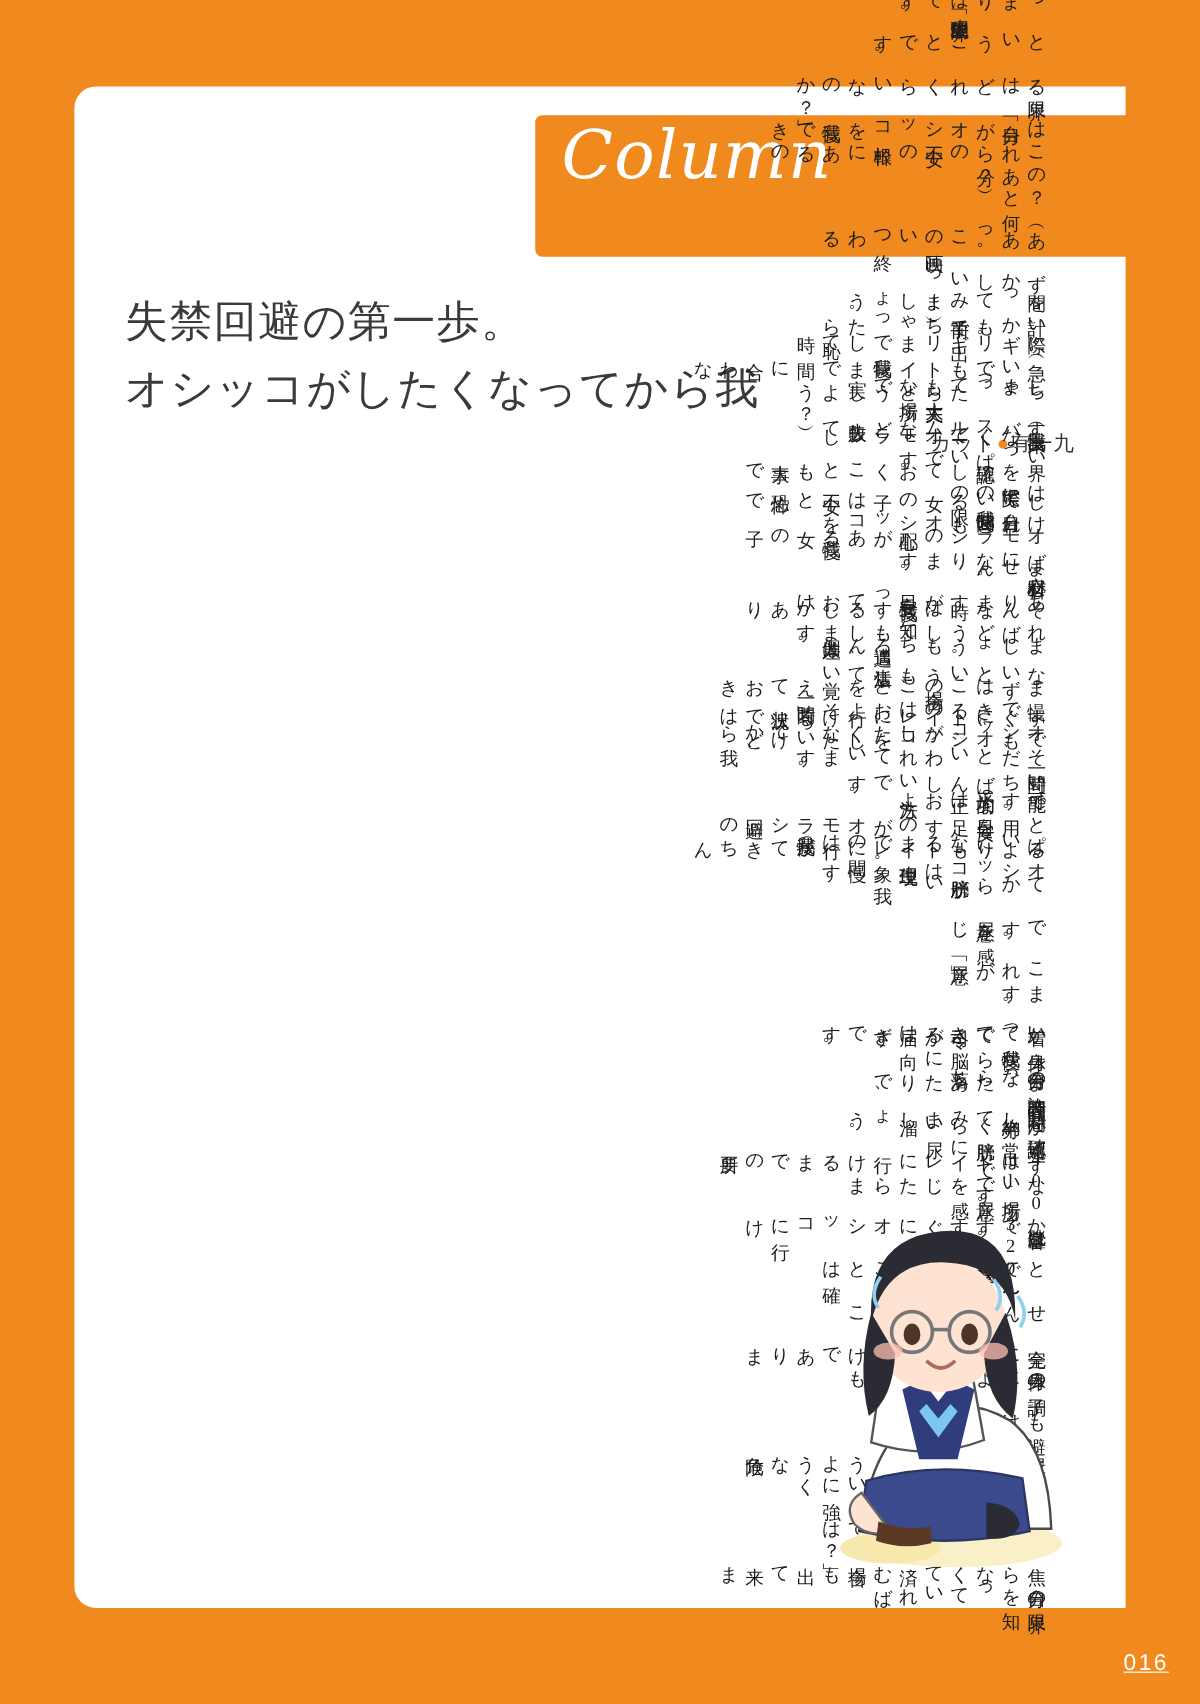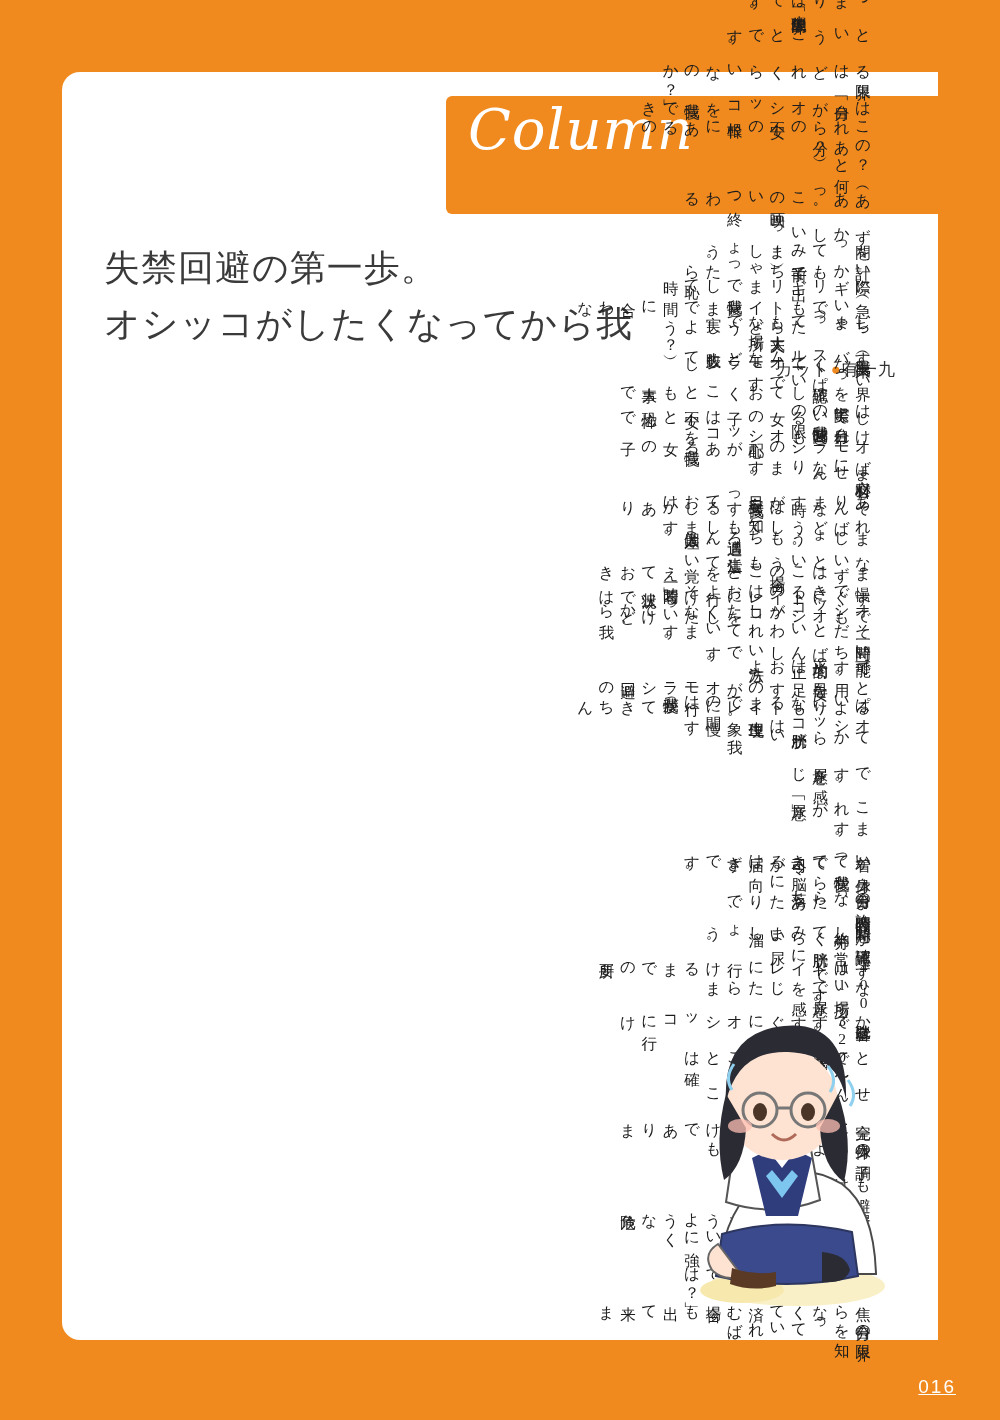--- a/index.html
+++ b/index.html
@@ -142,21 +142,21 @@
     position: absolute;
     right: 78px;
     bottom: 96px;
     width: 300px;
     height: 390px;
   }
   .illust svg { display:block; }
 
   .page-number {
     position: absolute;
-    right: 44px;
+    right: 26px;
     bottom: 22px;
     color: #ffffff;
     font-size: 19px;
     letter-spacing: 2px;
     text-decoration: underline;
   }
 </style>
 </head>
 <body>
 

